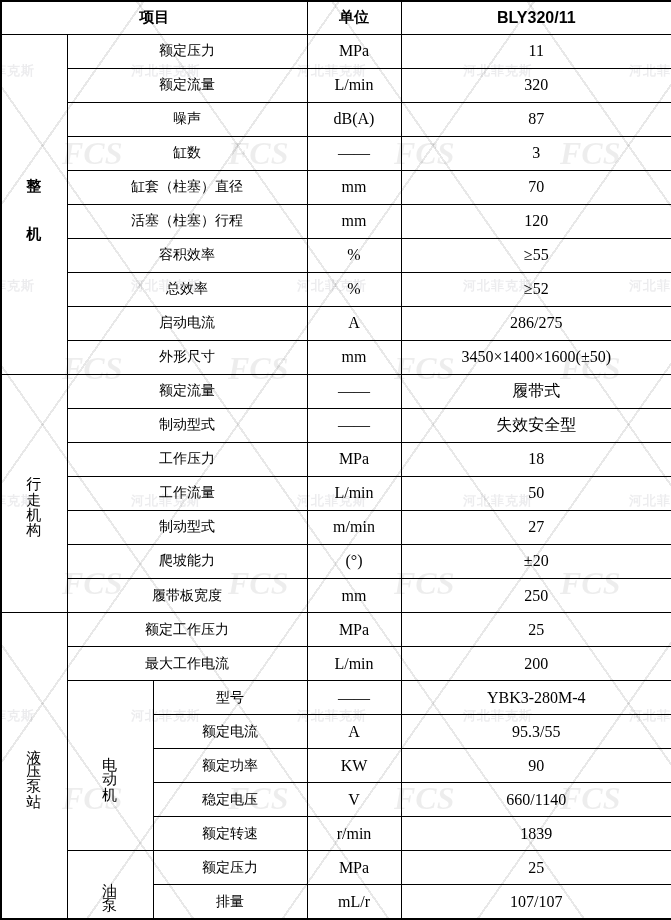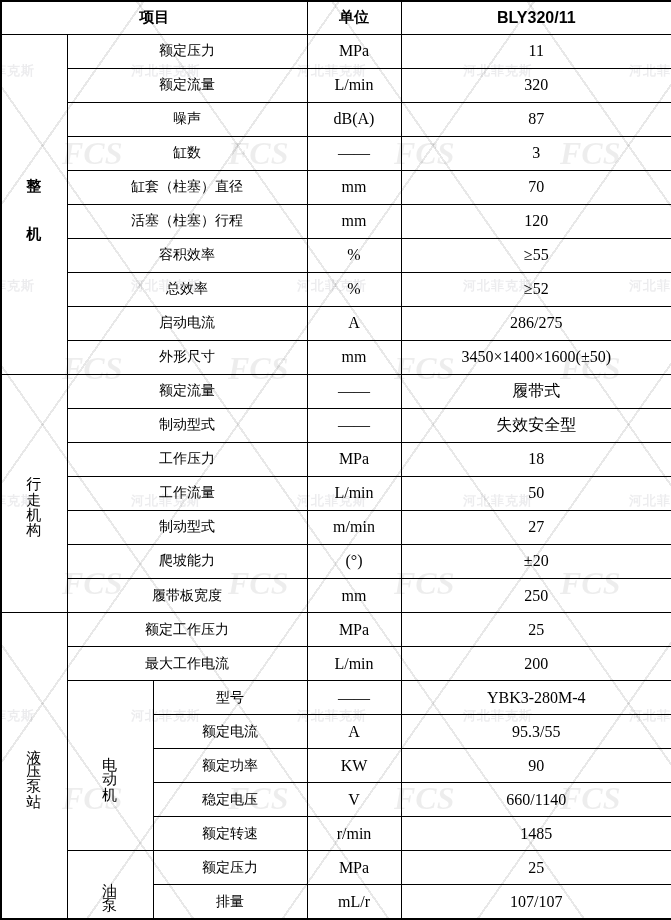--- a/index.html
+++ b/index.html
@@ -270,21 +270,21 @@
       <td class="value-cell">90</td>
     </tr>
     <tr>
       <td class="item-cell">稳定电压</td>
       <td class="unit-cell">V</td>
       <td class="value-cell">660/1140</td>
     </tr>
     <tr>
       <td class="item-cell">额定转速</td>
       <td class="unit-cell">r/min</td>
-      <td class="value-cell">1485</td>
+      <td class="value-cell">1839</td>
     </tr>
     <tr>
       <td rowspan="2"><span class="vlabel">油泵</span></td>
       <td class="item-cell">额定压力</td>
       <td class="unit-cell">MPa</td>
       <td class="value-cell">25</td>
     </tr>
     <tr>
       <td class="item-cell">排量</td>
       <td class="unit-cell">mL/r</td>

